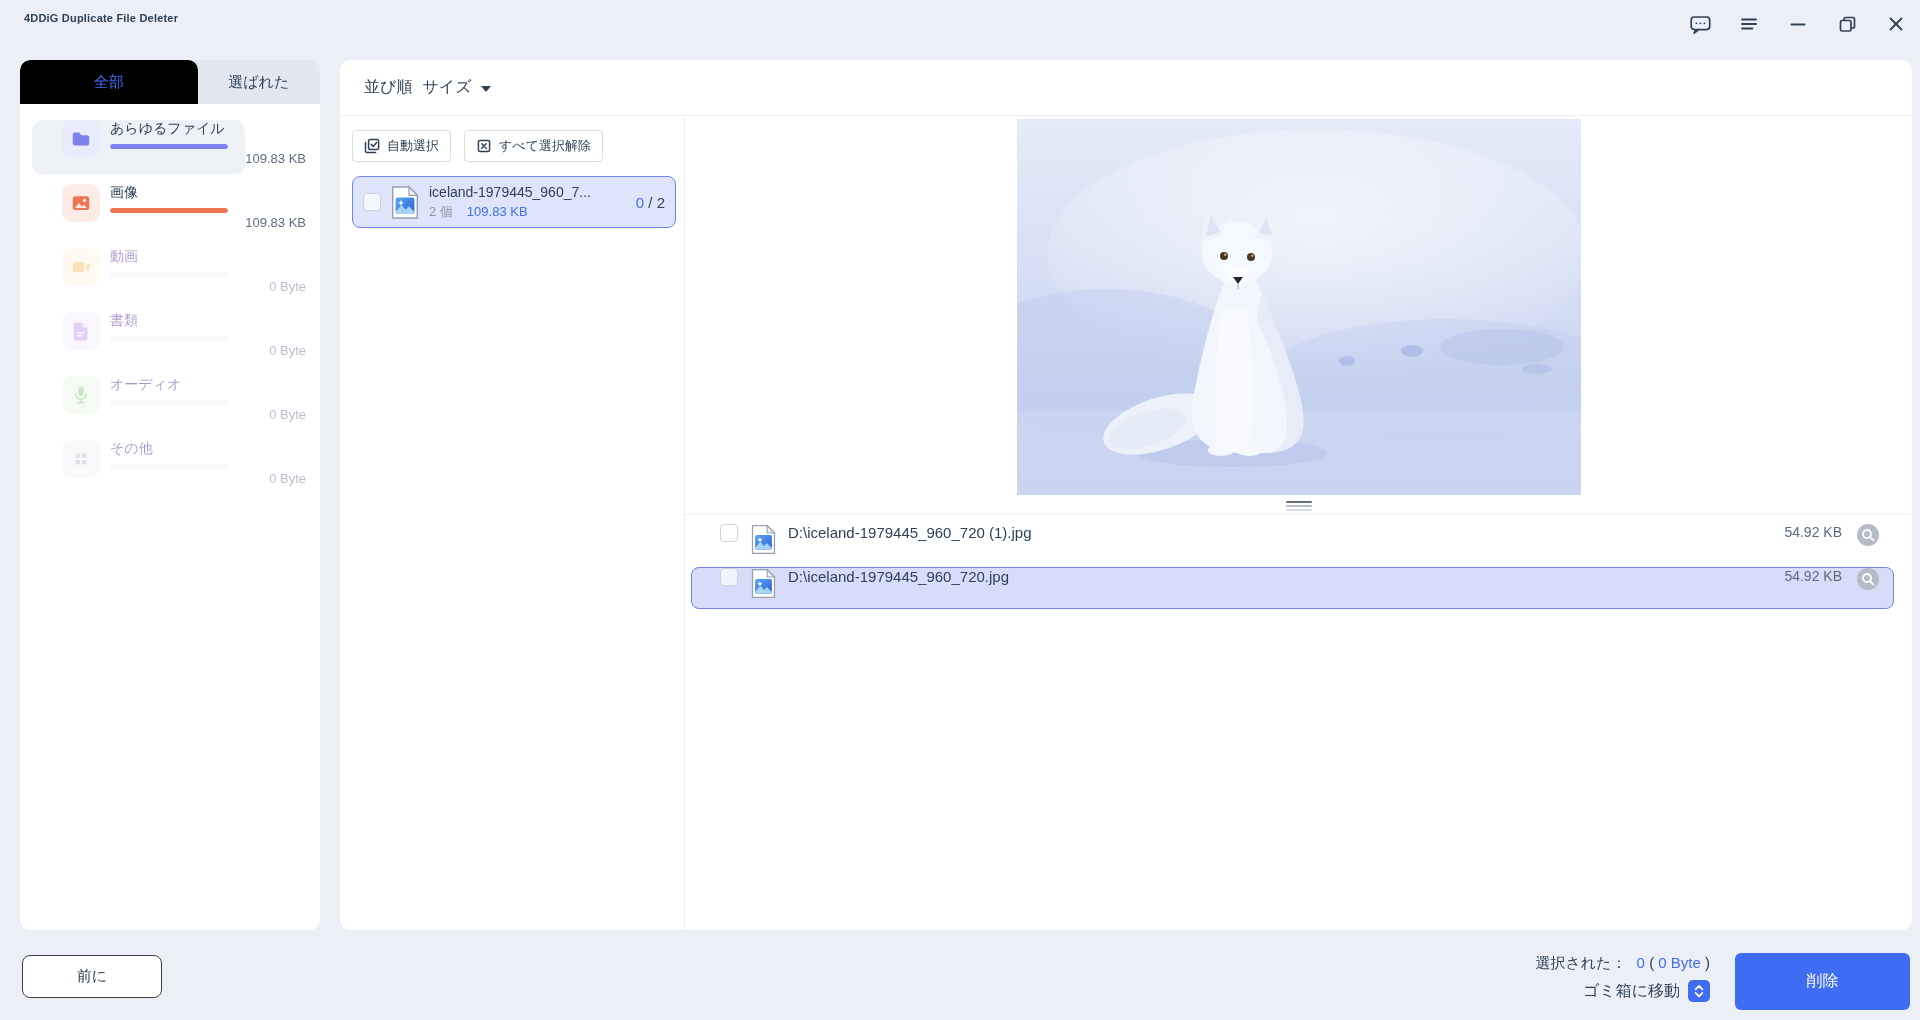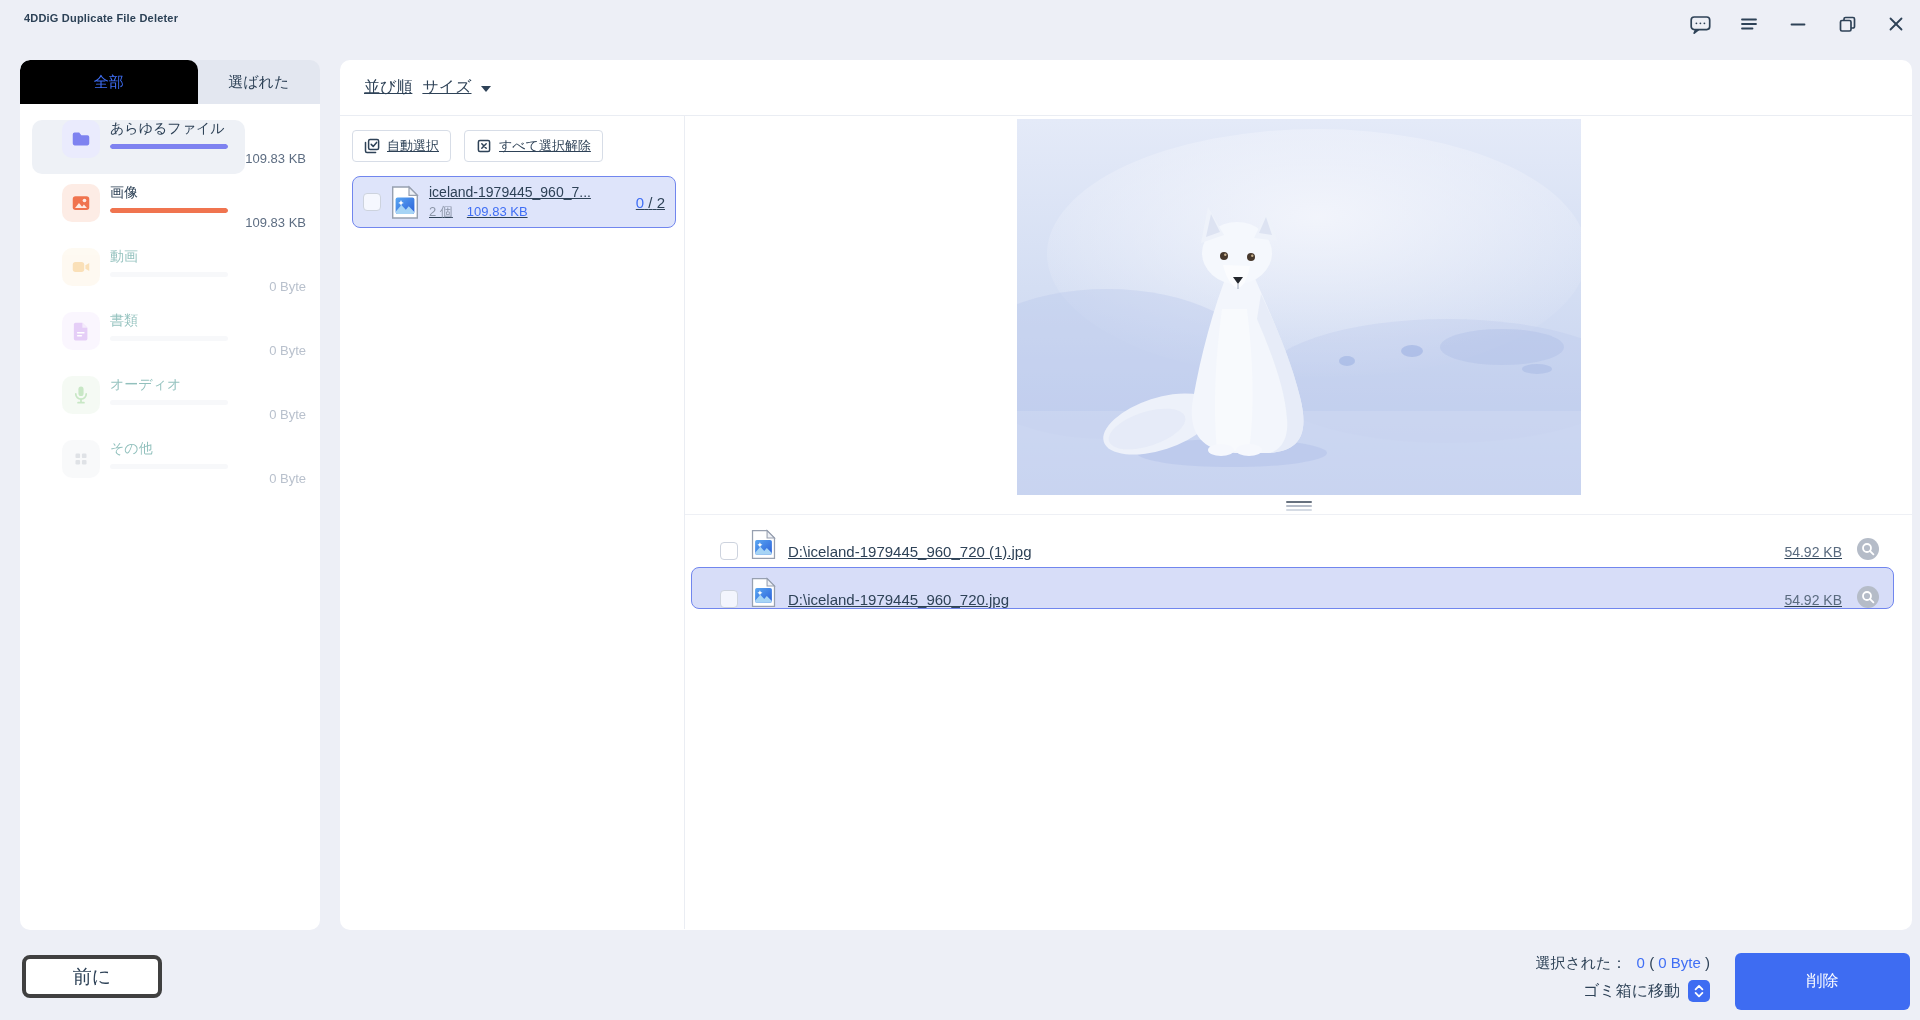--- a/index.html
+++ b/index.html
@@ -30,28 +30,28 @@
   .side-item .pill { position:absolute; left:2px; top:0; bottom:2px; width:213px; border-radius:10px; }
   .side-item.selected .pill { background:#eef1f6; }
   .side-item .inner { position:relative; display:flex; height:100%; padding-left:32px; }
   .icon-box { width:38px; height:38px; border-radius:10px; display:flex; align-items:center; justify-content:center; flex:none; }
   .side-mid { margin-left:10px; }
   .side-label { font-size:14px; color:#2e4257; line-height:1.2; }
   .bar { width:118px; height:5px; border-radius:3px; background:#edf0f4; margin-top:7px; overflow:hidden; }
   .bar i { display:block; height:100%; border-radius:3px; }
   .side-size { position:absolute; right:4px; bottom:10px; font-size:13px; color:#5d6d82; }
   .side-item.disabled .icon-box, .side-item.disabled .side-label, .side-item.disabled .bar { opacity:.45; }
-  .side-item.disabled .side-label { color:#0f766e; }
+  .side-item.disabled .side-label { color:#4c1d95; }
   .side-item.disabled .side-size { color:#b9c1cd; }
   .bg-purple{background:#eaebfd;} .bg-orange{background:#fdece5;} .bg-amber{background:#fdf3e2;}
   .bg-violet{background:#f6edfd;} .bg-green{background:#eaf6e8;} .bg-gray{background:#f1f2f5;}
   .fill-purple{background:#7e82f0;width:100%;} .fill-orange{background:#f0744f;width:100%;} .fill-none{width:0;}
 
   
-  .main { position:absolute; left:340px; top:60px; width:1572px; height:870px; background:#fff; border-radius:10px;text-decoration:underline; }
+  .main { position:absolute; left:340px; top:60px; width:1572px; height:870px; background:#fff; border-radius:10px; }
   .main-header { height:56px; display:flex; align-items:center; padding-left:24px; border-bottom:1px solid #eaedf3; }
   .sort-label { font-size:16px; color:#2e4257; }
   .sort-dd { display:flex; align-items:center; margin-left:10px; cursor:pointer; }
   .sort-value { font-size:16px; color:#2e4257; }
   .caret { width:0; height:0; border-left:5px solid transparent; border-right:5px solid transparent; border-top:6px solid #2e4257; margin-left:9px; margin-top:2px; }
   .main-body { display:flex; height:813px; }
   .col-left { width:345px; border-right:1px solid #eaedf3; padding:14px 8px 0 12px; }
   .btn-row { display:flex; gap:13px; }
   .obtn { height:32px; border:1px solid #d7dde7; border-radius:4px; background:#fff; display:inline-flex; align-items:center; gap:7px; padding:0 11px; font-size:13px; color:#2e4257; cursor:pointer; white-space:nowrap; }
 
@@ -70,32 +70,32 @@
   .col-right { flex:1; position:relative; min-width:0; }
   .preview { height:399px; display:flex; justify-content:center; border-bottom:1px solid #eef0f5; position:relative; }
   .preview-img { margin-top:3px; }
   .handle { position:absolute; left:50%; transform:translateX(-50%); bottom:3px; width:26px; cursor:row-resize; }
   .handle i { display:block; height:2px; border-radius:1px; margin-top:2px; }
   .handle i:nth-child(1){ background:#68727f; }
   .handle i:nth-child(2){ background:#b6bdc9; }
   .handle i:nth-child(3){ background:#d5dbe4; }
 
   .rows { padding:8px 18px 0 6px; }
-  .frow { height:38px; margin-bottom:6px; display:flex; align-items:flex-end; border:1px solid transparent; border-radius:8px; padding:0 14px 0 28px; cursor:pointer; }
+  .frow { height:38px; margin-bottom:6px; display:flex; align-items:flex-start; border:1px solid transparent; border-radius:8px; padding:0 14px 0 28px; cursor:pointer; }
   .frow.selected { background:#d7ddf8; border-color:#7186ee; height:42px; }
   .frow.selected .cb { background:rgba(255,255,255,.7); }
   .f-icon { margin-left:13px; flex:none; }
   .f-path { margin-left:12px; font-size:15px; color:#2e4257; white-space:nowrap; overflow:hidden; }
   .f-spacer { flex:1; }
   .f-size { font-size:14px; color:#5a6b7f; margin-right:15px; white-space:nowrap; }
   .f-zoom { flex:none; cursor:pointer; }
 
   
   .footer { position:absolute; left:0; right:0; bottom:0; height:90px; }
-  .back-btn { position:absolute; left:22px; top:25px; width:140px; height:43px; background:#fff; border:4px solid #404040; border-radius:8px; font-size:19px; color:#2e4257; cursor:pointer; font-family:inherit; }
+  .back-btn { position:absolute; left:22px; top:25px; width:140px; height:43px; background:#fff; border:1px solid #404040; border-radius:8px; font-size:15px; color:#2e4257; cursor:pointer; font-family:inherit; }
   .sel-info { position:absolute; right:210px; top:24px; text-align:right; }
   .sel-line1 { font-size:15px; color:#2e4257; }
   .sel-line1 .gap { display:inline-block; width:6px; }
   .sel-line2 { margin-top:7px; font-size:16px; color:#2e4257; display:flex; align-items:center; justify-content:flex-end; gap:8px; }
   .trash-ctl { cursor:pointer; }
   .del-btn { position:absolute; right:10px; top:23px; width:175px; height:57px; background:#3e6cf2; border:none; border-radius:6px; color:#fff; font-size:16px; cursor:pointer; font-family:inherit; }
 </style>
 </head>
 <body>
 

